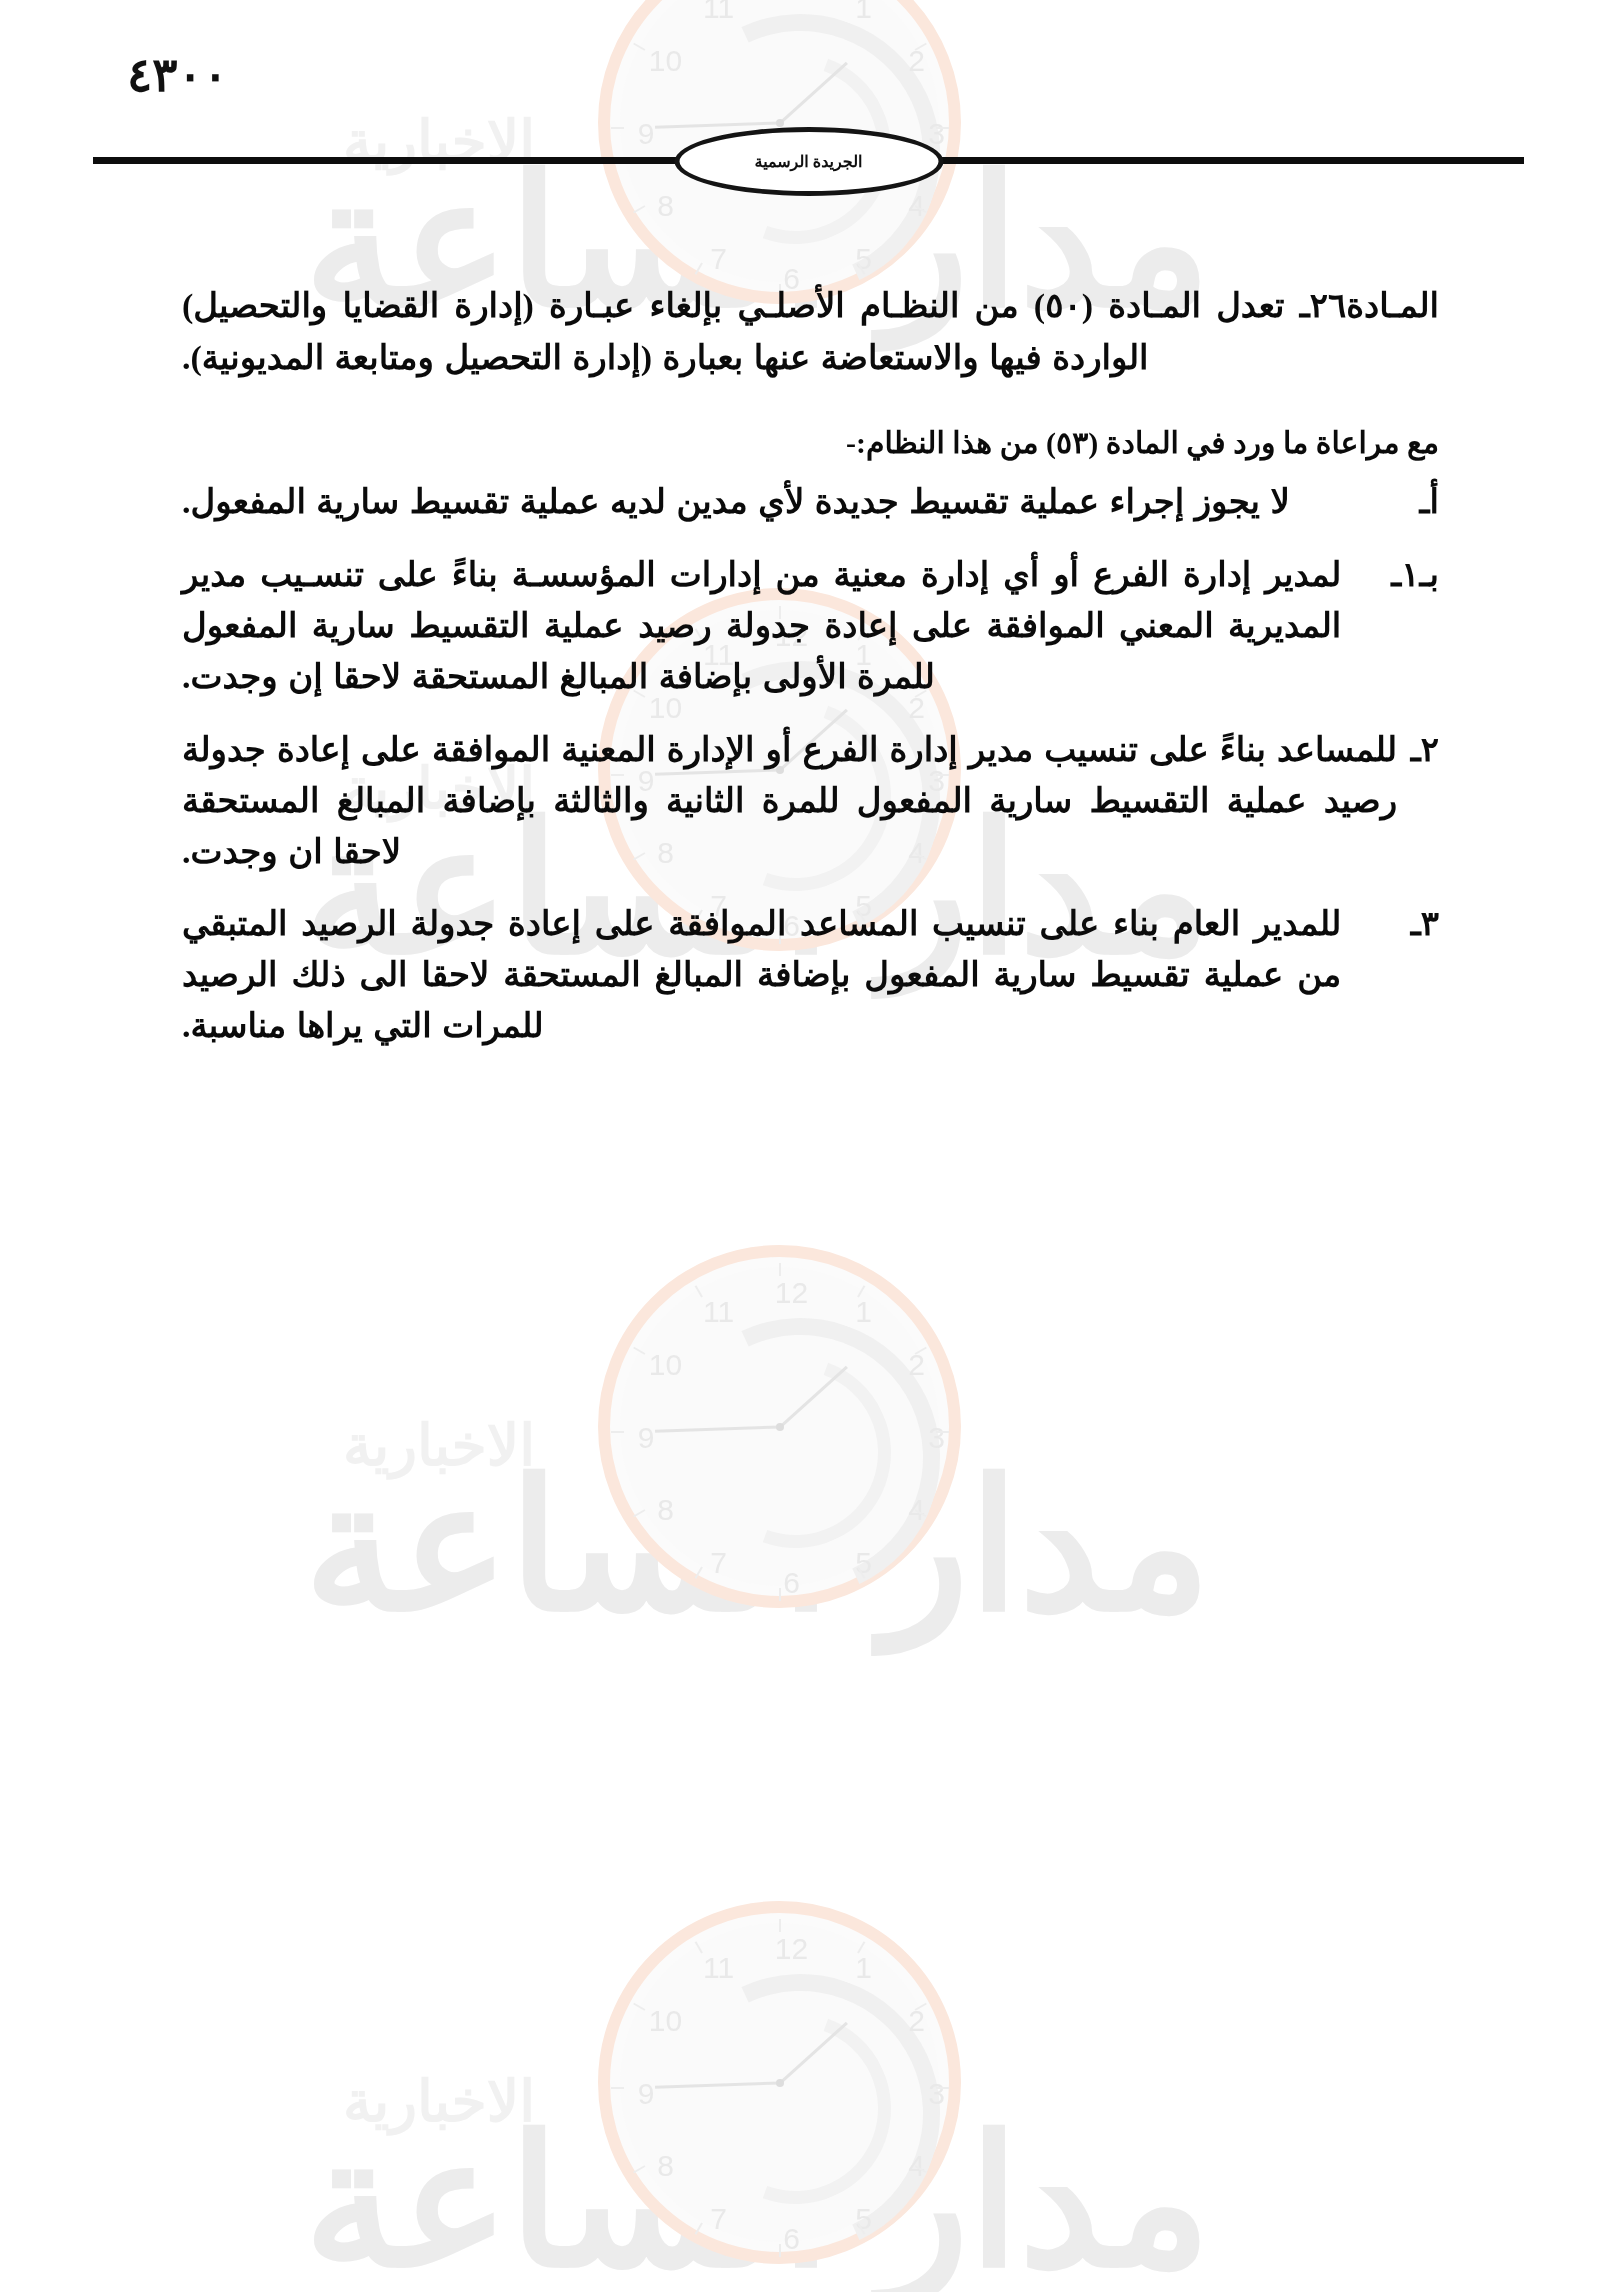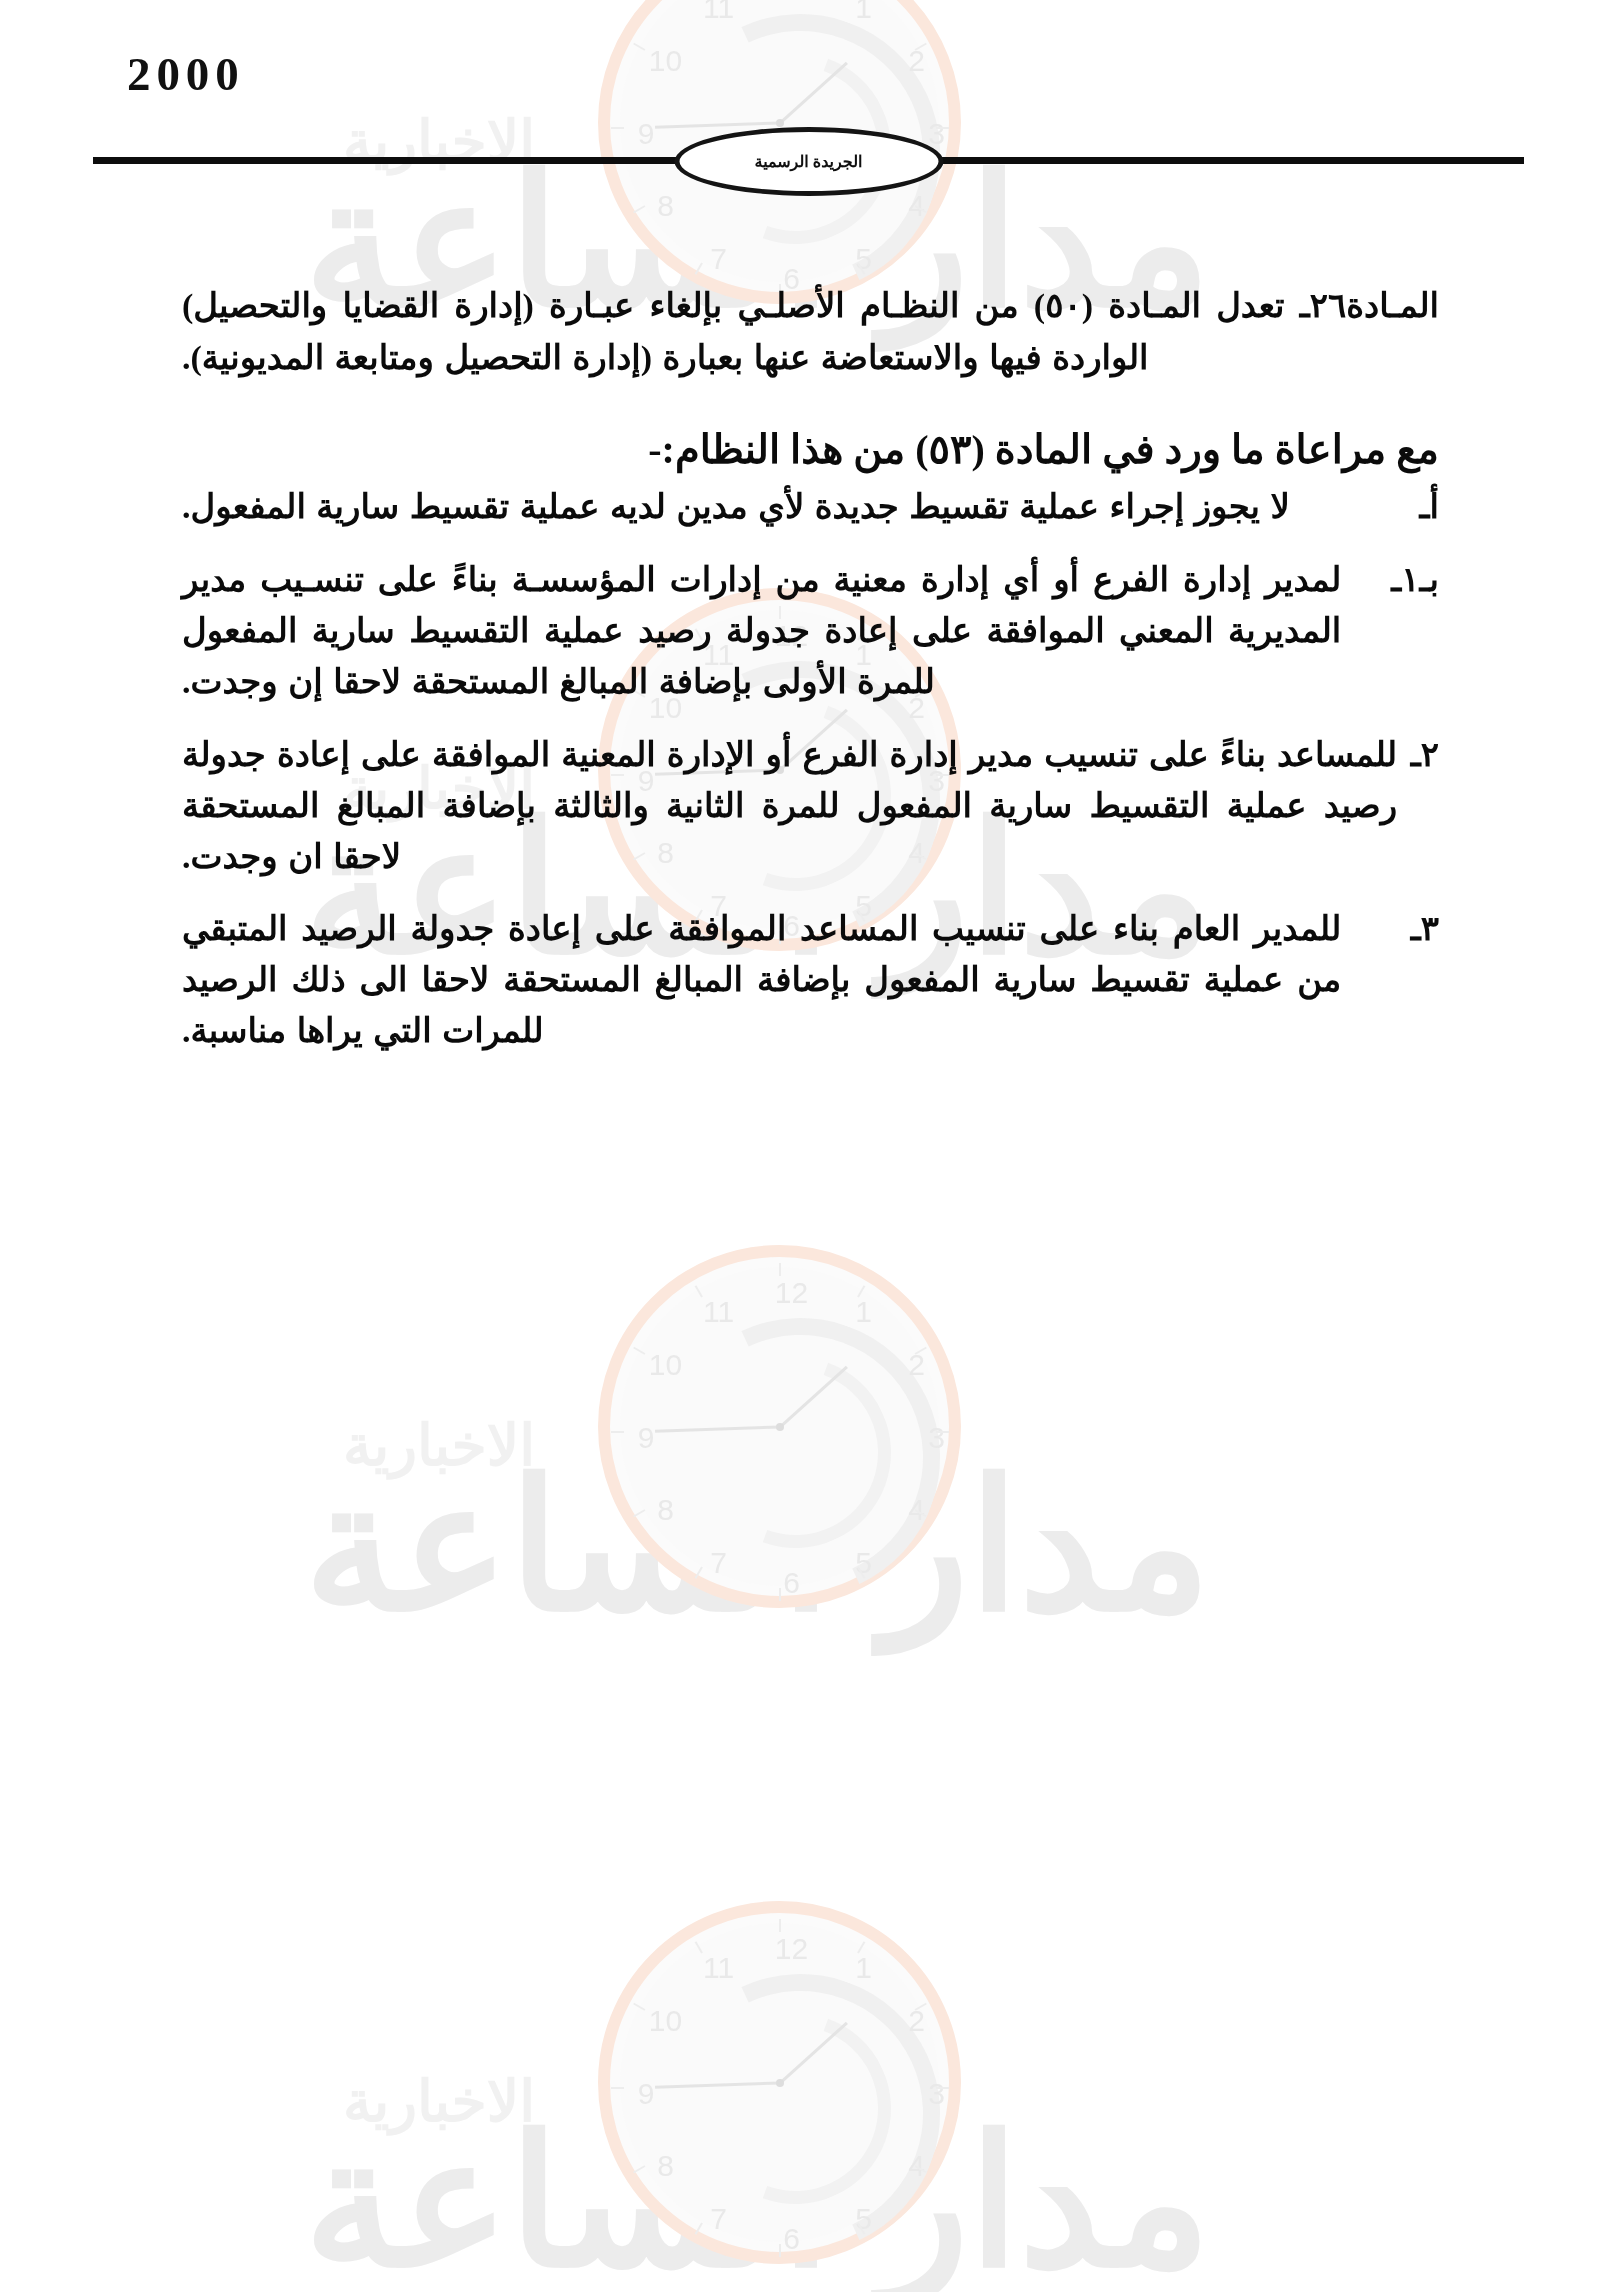--- a/index.html
+++ b/index.html
@@ -229,26 +229,26 @@
     text-align: left;
     margin: 0 0 3.9px 0;
   }
   .heading-underline span {
     border-bottom: 3.9px solid #0b0b0b;
     padding-bottom: 2px;
   }
 
   .plain-line {
     font-family: "Liberation Serif", serif;
-    font-size: 40px;
+    font-size: 30px;
     font-weight: 700;
     color: #0b0b0b;
     direction: rtl;
     text-align: right;
-    margin: 0 0 1px 0;
+    margin: 0 0 11px 0;
     line-height: 1.5;
   }
 
   .list-item {
     display: flex;
     direction: rtl;
     margin: 0 0 9.8px 0;
     align-items: flex-start;
   }
   .li-marker {
@@ -421,21 +421,21 @@
           <div class="wm-tick" style="transform: translateX(-50%) rotate(330deg);"></div>
           <div class="wm-hand-h"></div>
           <div class="wm-hand-m"></div>
           <div class="wm-pivot"></div>
         </div>
       </div>
     </div>
 
   <div id="content">
 
-    <div id="page-number">2000</div>
+    <div id="page-number">٤٣٠٠</div>
 
     <div id="masthead">
       <div id="masthead-rule"></div>
       <div id="masthead-ellipse">
         <div id="masthead-title">الجريدة الرسمية</div>
       </div>
     </div>
 
     <div id="body-col">
 

